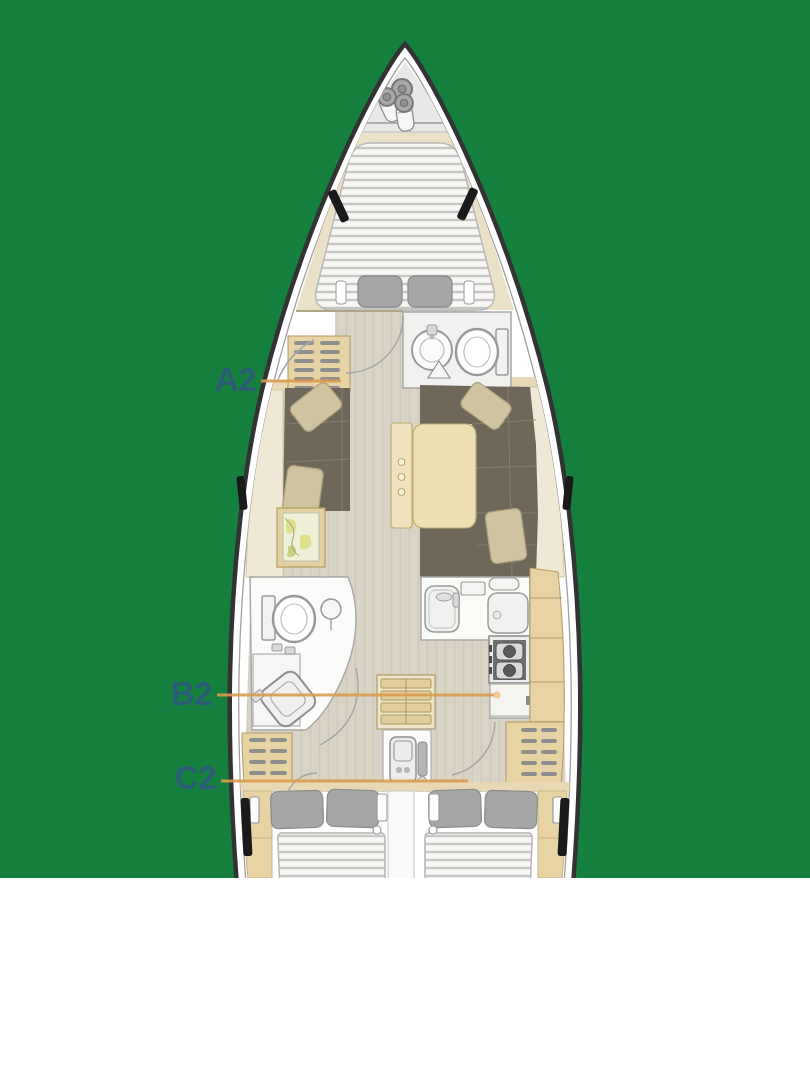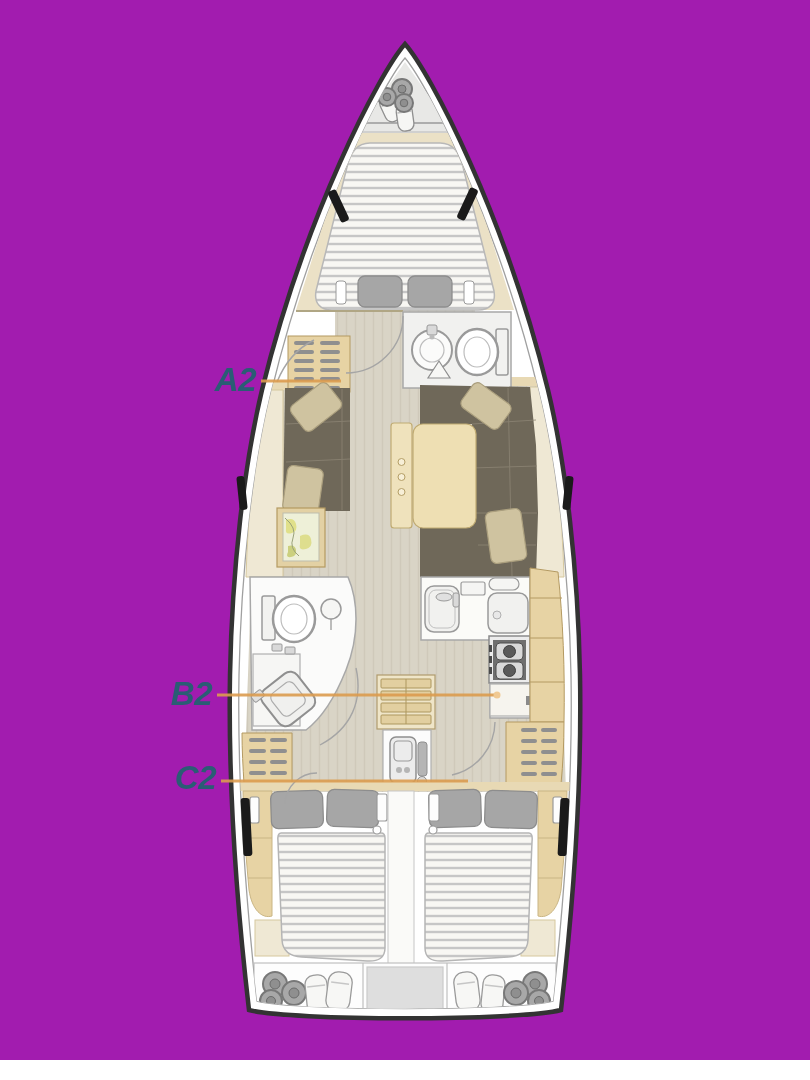--- a/index.html
+++ b/index.html
@@ -1,17 +1,17 @@
 <!DOCTYPE html>
 <html><head>
 <meta charset="utf-8">
 <style>
   html,body{margin:0;padding:0;background:#ffffff;}
-  .stage{position:relative;width:810px;height:1060px;background:#a21caf;overflow:hidden;
-         font-family:"Liberation Sans", sans-serif;font-style:italic;}
+  .stage{position:relative;width:810px;height:878px;background:#15803d;overflow:hidden;
+         font-family:"Liberation Sans", sans-serif;}
   svg{position:absolute;left:0;top:0;}
   text.cabin-label{font-family:"Liberation Sans", sans-serif;font-weight:700;font-size:33px;letter-spacing:-0.5px;}
 </style>
 </head>
 <body>
 
 <div class="stage">
 <svg width="810" height="1080" viewBox="0 0 810 1080">
   <defs>
     <pattern id="mattress" width="8" height="8" patternUnits="userSpaceOnUse">

